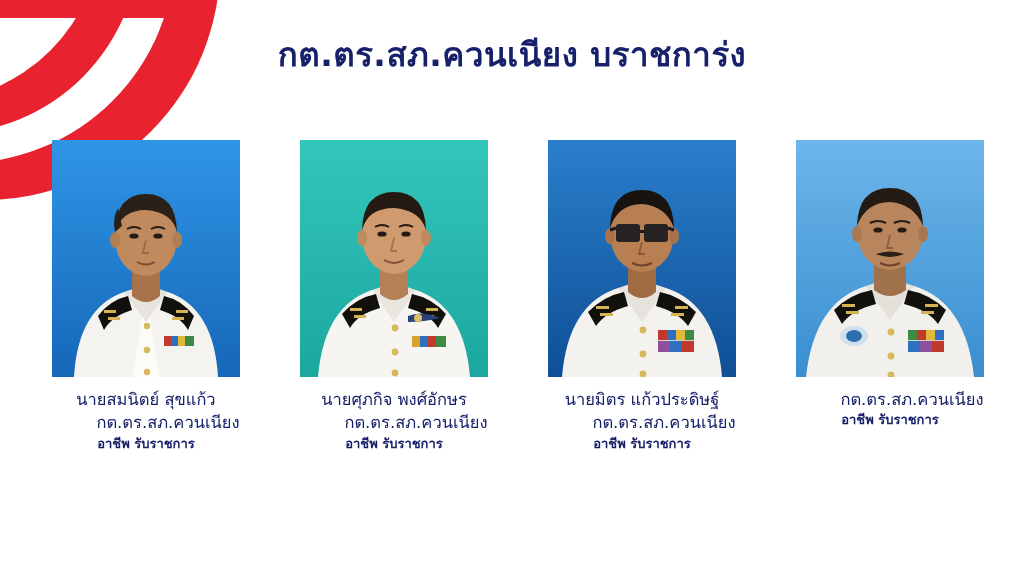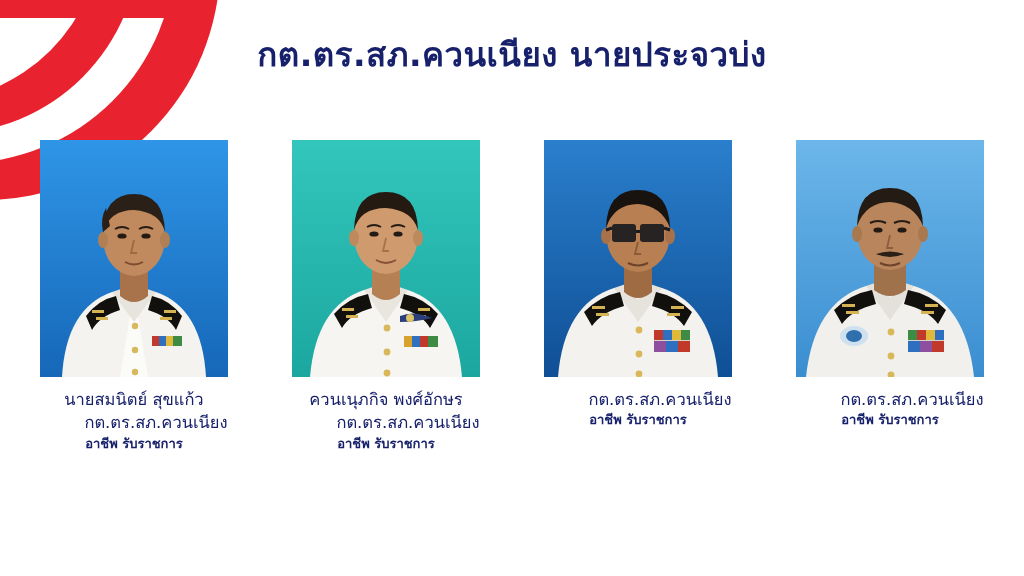--- a/index.html
+++ b/index.html
@@ -74,21 +74,21 @@
   
   .emblem {
     position:absolute;
     right:22px; top:6px;
     width:128px; height:132px;
   }
 
   
   .cards {
     position:absolute;
-    left:40px; right:40px; top:140px;
+    left:52px; right:40px; top:140px;
     display:flex;
     justify-content:space-between;
     align-items:flex-start;
   }
   .card {
     width:188px;
     display:flex;
     flex-direction:column;
     align-items:center;
   }
@@ -117,21 +117,21 @@
 <div class="slide">
 
   <div class="swoosh-wrap">
     <div class="swoosh-red"></div>
     <div class="swoosh-white"></div>
     <div class="swoosh-red2"></div>
     <div class="swoosh-white2"></div>
   </div>
   <div class="topbar-red"></div>
 
-  <div class="title">กต.ตร.สภ.ควนเนียง นายประจวบ่ง</div>
+  <div class="title">กต.ตร.สภ.ควนเนียง บราชการ่ง</div>
 
 
   <div class="cards">
 
     <div class="card">
       <div class="photo">
         <svg viewBox="0 0 188 237" preserveAspectRatio="xMidYMid slice" xmlns="http://www.w3.org/2000/svg">
           <defs>
             <linearGradient id="bg1" x1="0" y1="0" x2="0" y2="1">
               <stop offset="0%" stop-color="#2f95e6"></stop>
@@ -229,21 +229,21 @@
           <rect x="112" y="196" width="8" height="11" fill="#d8a32c"></rect>
           <rect x="120" y="196" width="8" height="11" fill="#2e6fbf"></rect>
           <rect x="128" y="196" width="8" height="11" fill="#c0392b"></rect>
           <rect x="136" y="196" width="10" height="11" fill="#3d8b45"></rect>
           <circle cx="95" cy="188" r="3.4" fill="#d8b85a"></circle>
           <circle cx="95" cy="212" r="3.4" fill="#d8b85a"></circle>
           <circle cx="95" cy="233" r="3.4" fill="#d8b85a"></circle>
         </svg>
       </div>
       <div class="caption">
-        <div class="cap-name">ควนเนุภกิจ พงศ์อักษร</div>
+        <div class="cap-name">นายศุภกิจ พงศ์อักษร</div>
         <div class="cap-pos">กต.ตร.สภ.ควนเนียง</div>
         <div class="cap-job">อาชีพ รับราชการ</div>
       </div>
     </div>
 
     <div class="card">
       <div class="photo">
         <svg viewBox="0 0 188 237" preserveAspectRatio="xMidYMid slice" xmlns="http://www.w3.org/2000/svg">
           <defs>
             <linearGradient id="bg3" x1="0" y1="0" x2="0" y2="1">
@@ -282,20 +282,21 @@
           <rect x="137" y="190" width="9" height="10" fill="#3d8b45"></rect>
           <rect x="110" y="201" width="12" height="11" fill="#8d4f9e"></rect>
           <rect x="122" y="201" width="12" height="11" fill="#2e6fbf"></rect>
           <rect x="134" y="201" width="12" height="11" fill="#c0392b"></rect>
           <circle cx="95" cy="190" r="3.4" fill="#d8b85a"></circle>
           <circle cx="95" cy="214" r="3.4" fill="#d8b85a"></circle>
           <circle cx="95" cy="234" r="3.4" fill="#d8b85a"></circle>
         </svg>
       </div>
       <div class="caption">
+        <div class="cap-name">นายมิตร แก้วประดิษฐ์</div>
         <div class="cap-pos">กต.ตร.สภ.ควนเนียง</div>
         <div class="cap-job">อาชีพ รับราชการ</div>
       </div>
     </div>
 
     <div class="card">
       <div class="photo">
         <svg viewBox="0 0 188 237" preserveAspectRatio="xMidYMid slice" xmlns="http://www.w3.org/2000/svg">
           <defs>
             <linearGradient id="bg4" x1="0" y1="0" x2="0" y2="1">

